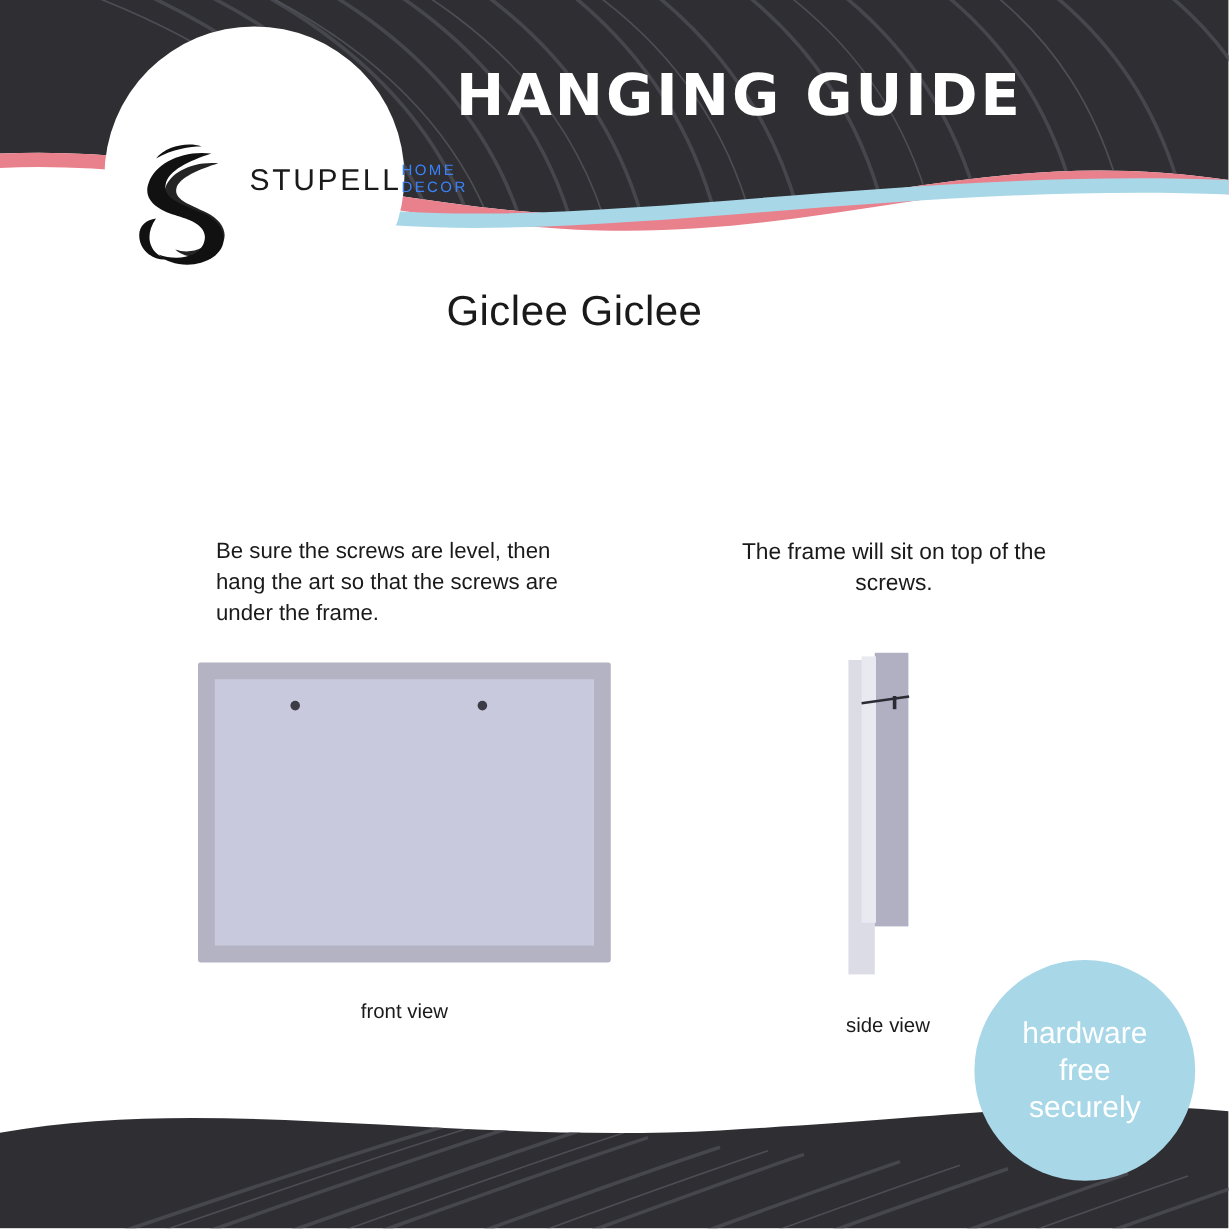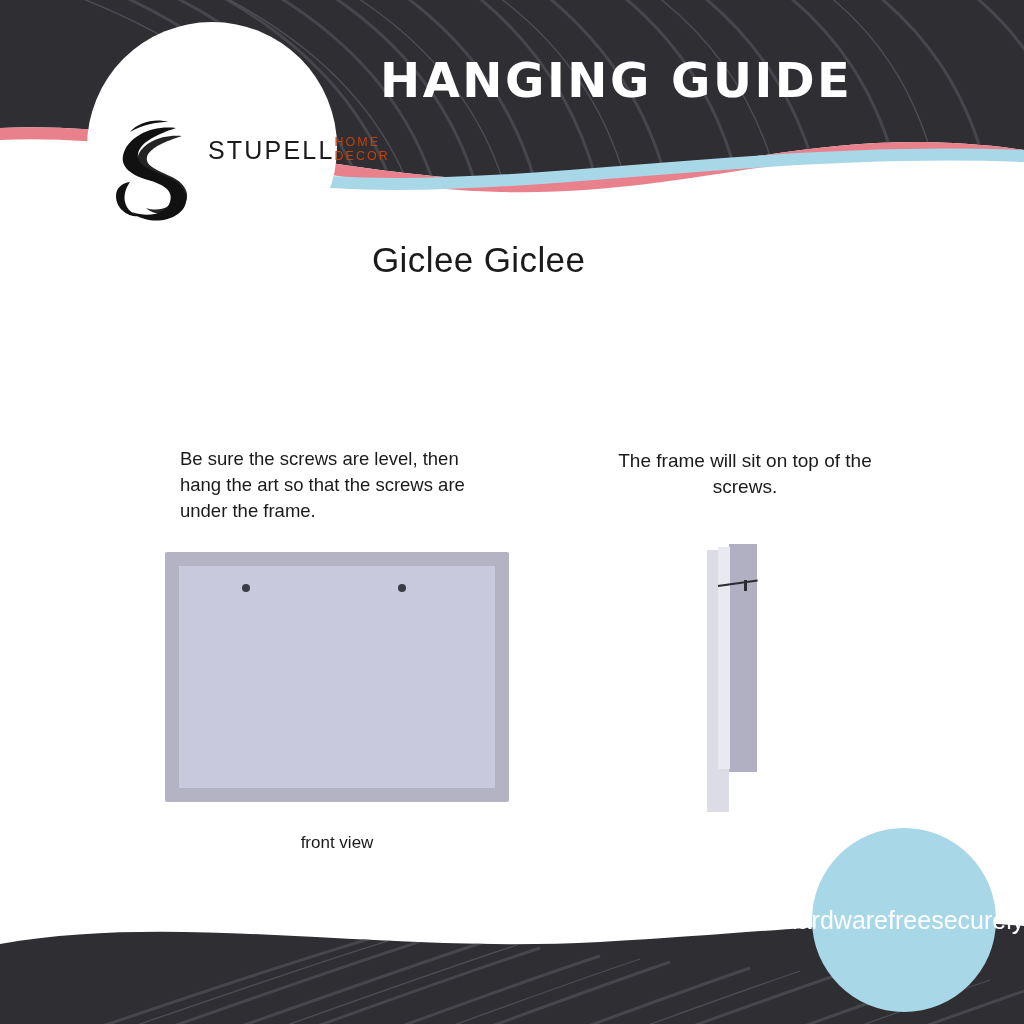--- a/index.html
+++ b/index.html
@@ -66,21 +66,21 @@
     font-size: 25px;
     letter-spacing: 2.2px;
     color: #1a1a1a;
     margin-top: 6px;
     font-weight: 400;
   }
   .logo-sub {
     font-family: "Liberation Sans", sans-serif;
     font-size: 12.5px;
     letter-spacing: 2.0px;
-    color: #c2410c;
+    color: #3b82f6;
     margin-top: 3px;
     font-weight: 400;
   }
 
   
   .guide-title {
     position: absolute;
     left: 380px;
     top: 52px;
     font-size: 48px;
@@ -219,27 +219,27 @@
     width: 240px;
     text-align: center;
     font-size: 17px;
     color: #1a1a1a;
   }
 
   
   .hf-badge {
     position: absolute;
     left: 812px;
-    top: 828px;
+    top: 800px;
     width: 184px;
     height: 184px;
     border-radius: 50%;
     background: #a8d7e8;
     display: flex;
-    flex-direction: row;
+    flex-direction: column;
     align-items: center;
     justify-content: center;
     z-index: 25;
     line-height: 31px;
   }
   .hf-badge span {
     display: block;
     text-align: center;
     font-size: 25px;
     color: #ffffff;
@@ -318,20 +318,21 @@
     <div class="screw-dot left"></div>
     <div class="screw-dot right"></div>
   </div>
   <div class="front-caption">front view</div>
 
   <div class="side-wall"></div>
   <div class="side-frame"></div>
   <div class="side-frame-face"></div>
   <div class="nail"></div>
   <div class="nail-head"></div>
+  <div class="side-caption">side view</div>
 
   <div class="bottom-band">
     <svg width="1024" height="120" viewBox="0 0 1024 120" xmlns="http://www.w3.org/2000/svg">
       <defs>
         <clipPath id="botClip">
           <path d="M0,40 C180,8 380,50 600,38 C800,27 900,10 1024,22 L1024,120 H0 Z"></path>
         </clipPath>
       </defs>
       <g clip-path="url(#botClip)">
         <rect x="0" y="0" width="1024" height="120" fill="#2e2e33"></rect>

